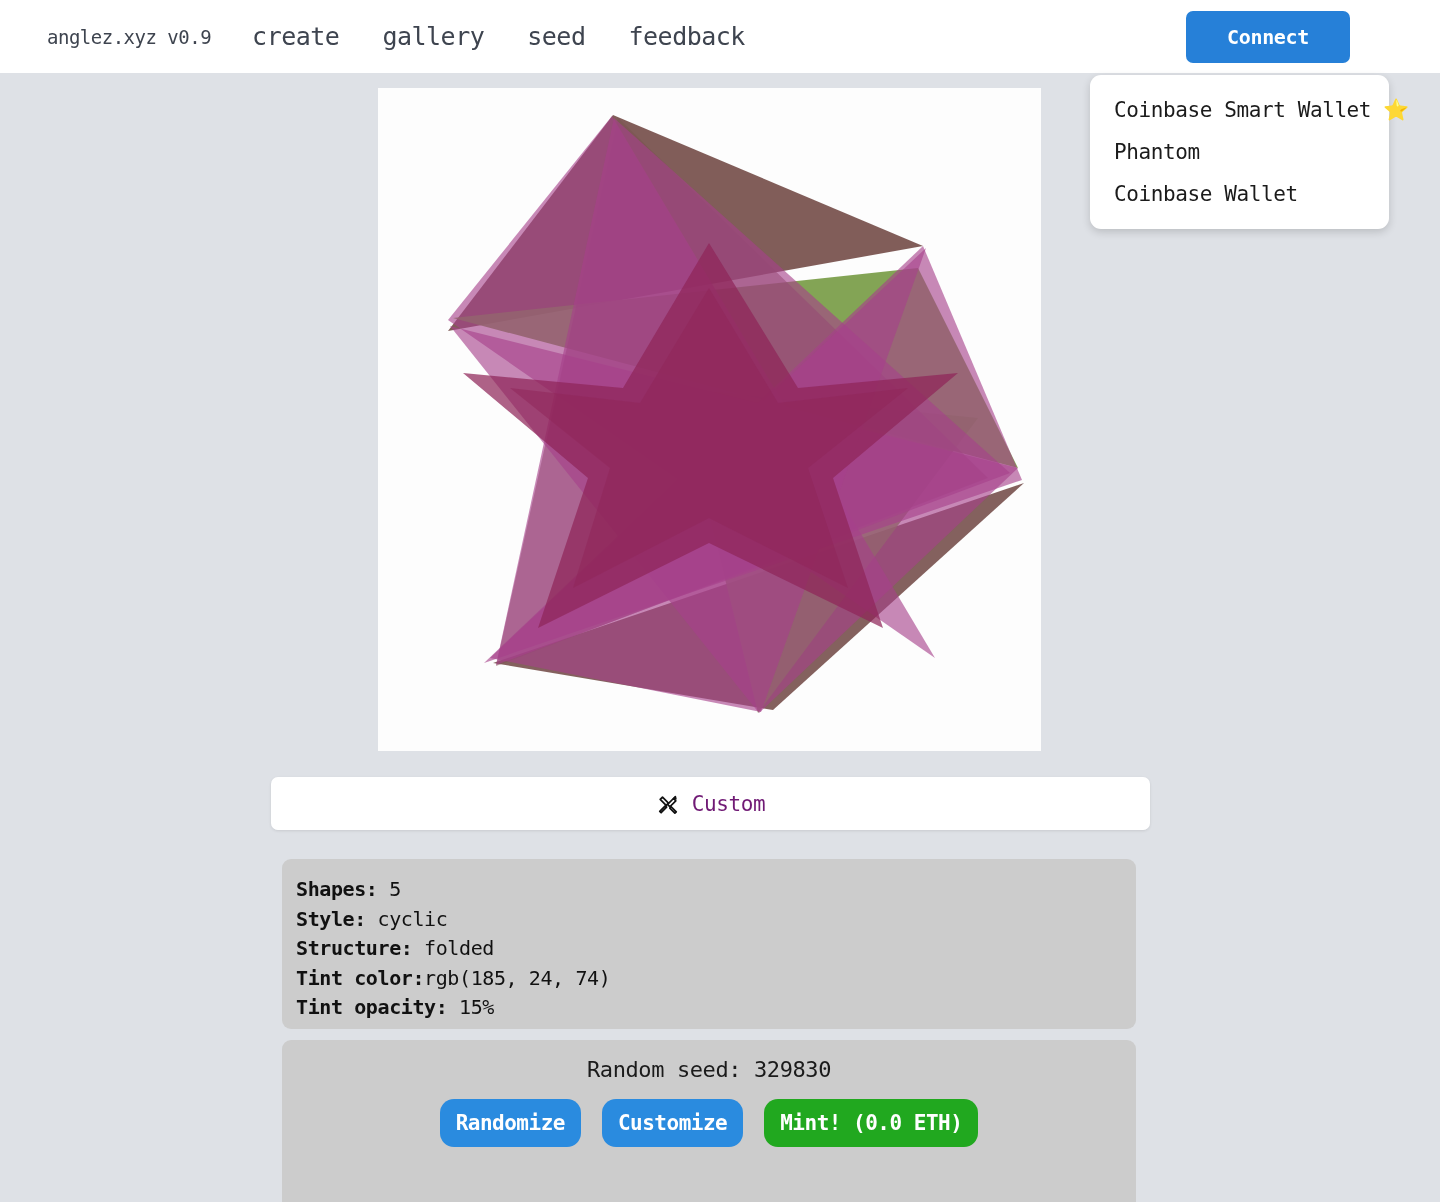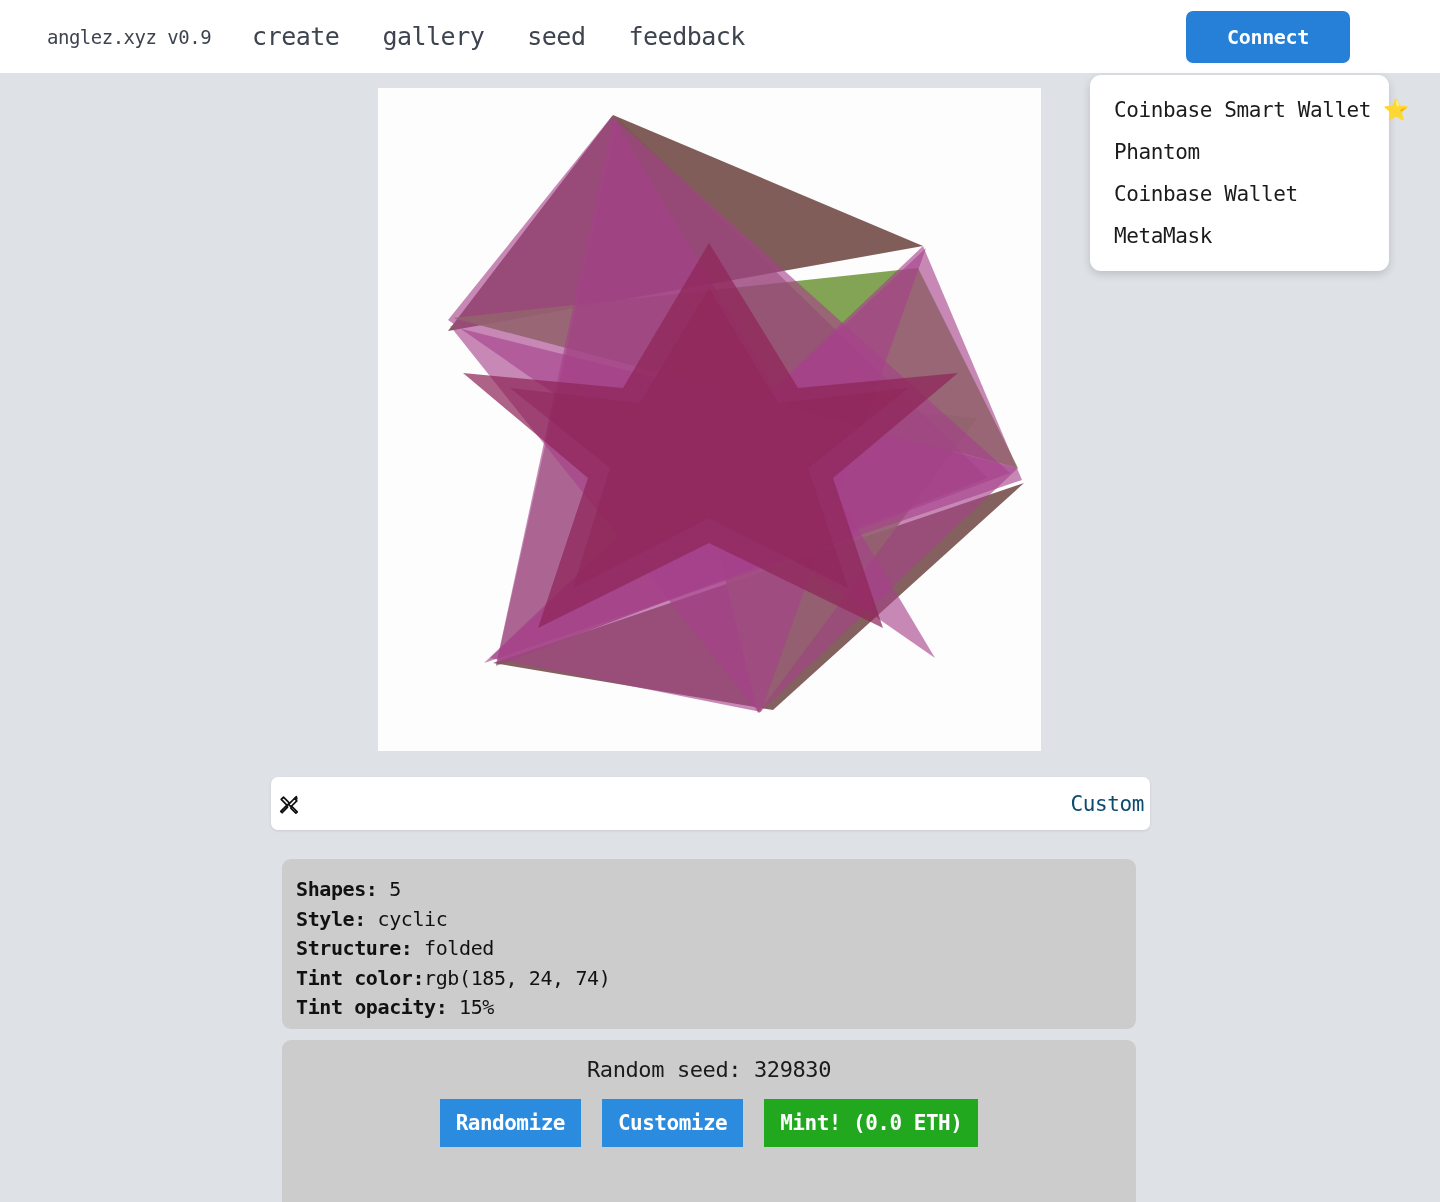--- a/index.html
+++ b/index.html
@@ -117,21 +117,21 @@
     align-items: center;
     justify-content: center;
     gap: 12px;
     font-size: 21px;
     cursor: pointer;
     letter-spacing: -0.4px;
     border: none;
     font-family: "DejaVu Sans Mono", "Liberation Mono", monospace;
   }
   .tab.active { background: #2a8bdf; color: #ffffff; }
-  .tab.inactive { background: #ffffff; color: #0c4a6e; justify-content: space-between; }
+  .tab.inactive { background: #ffffff; color: #701a75; }
   .tab-icon { display: flex; align-items: center; justify-content: center; width: 24px; height: 24px;}
 
   
   #info-panel {
     position: absolute;
     top: 859px;
     left: 282px;
     width: 854px;
     height: 170px;
     background: #cccccc;
@@ -167,21 +167,21 @@
     color: #1b1b1b;
     letter-spacing: -0.4px;
   }
   #action-buttons {
     display: flex;
     gap: 21px;
     margin-top: 17px;
   }
   .action-btn {
     border: none;
-    border-radius: 0;
+    border-radius: 14px;
     color: #ffffff;
     font-size: 21px;
     font-weight: bold;
     font-family: "DejaVu Sans Mono", "Liberation Mono", monospace;
     cursor: pointer;
     height: 48px;
     letter-spacing: -0.5px;
     padding: 0 16px;
     white-space: nowrap;
   }
@@ -199,21 +199,20 @@
     <a class="nav-link">seed</a>
     <a class="nav-link">feedback</a>
   </div>
 </div>
 <button id="connect-wallet-btn">Connect Wallet</button>
 
 <div id="wallet-dropdown">
   <div class="wallet-option">Coinbase Smart Wallet ⭐</div>
   <div class="wallet-option">Phantom</div>
   <div class="wallet-option">Coinbase Wallet</div>
-  <div class="wallet-option">MetaMask</div>
 </div>
 
 <div id="artwork-canvas">
   <svg width="663" height="663" viewBox="0 0 663 663">
     <rect x="0" y="0" width="663" height="663" fill="#fdfdfd"></rect>
 
     <g>
       <polygon points="235,27 545,158 70,243" fill="#7a5450" opacity="0.95"></polygon>
       <polygon points="640,380 540,180 75,230" fill="#769a42" opacity="0.9"></polygon>
       <polygon points="646,395 395,622 115,575" fill="#7a5450" opacity="0.92"></polygon>

